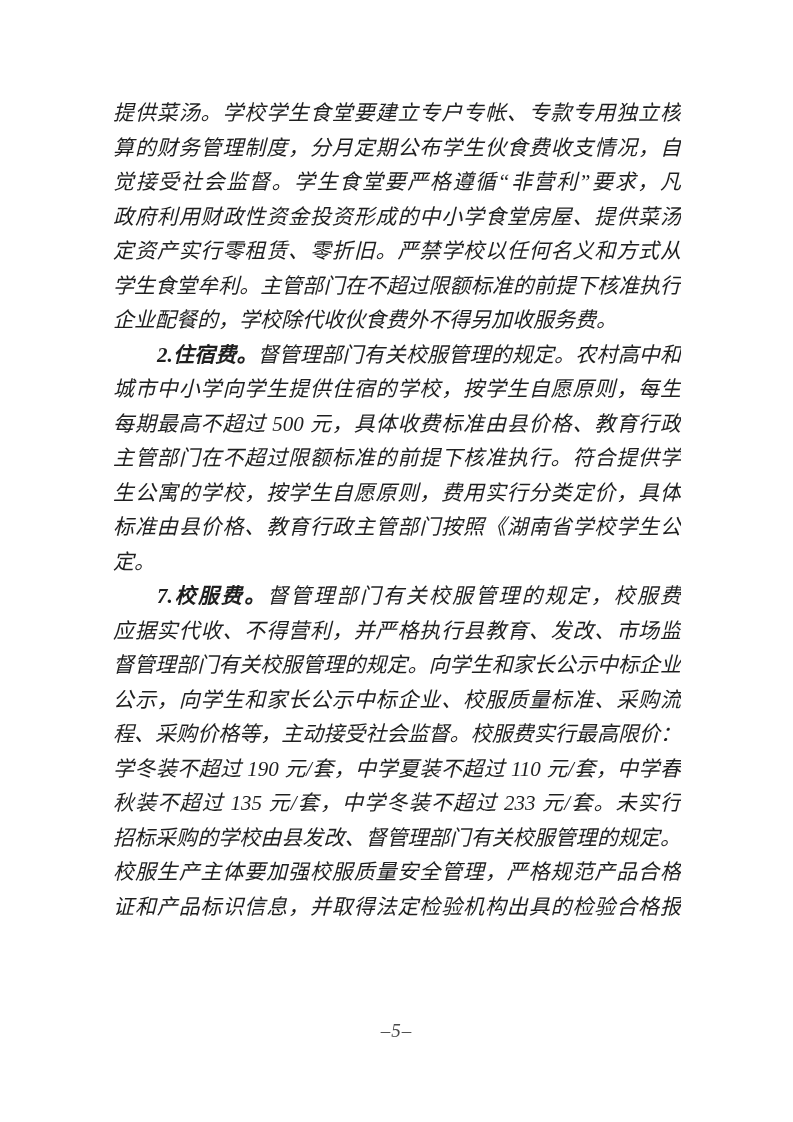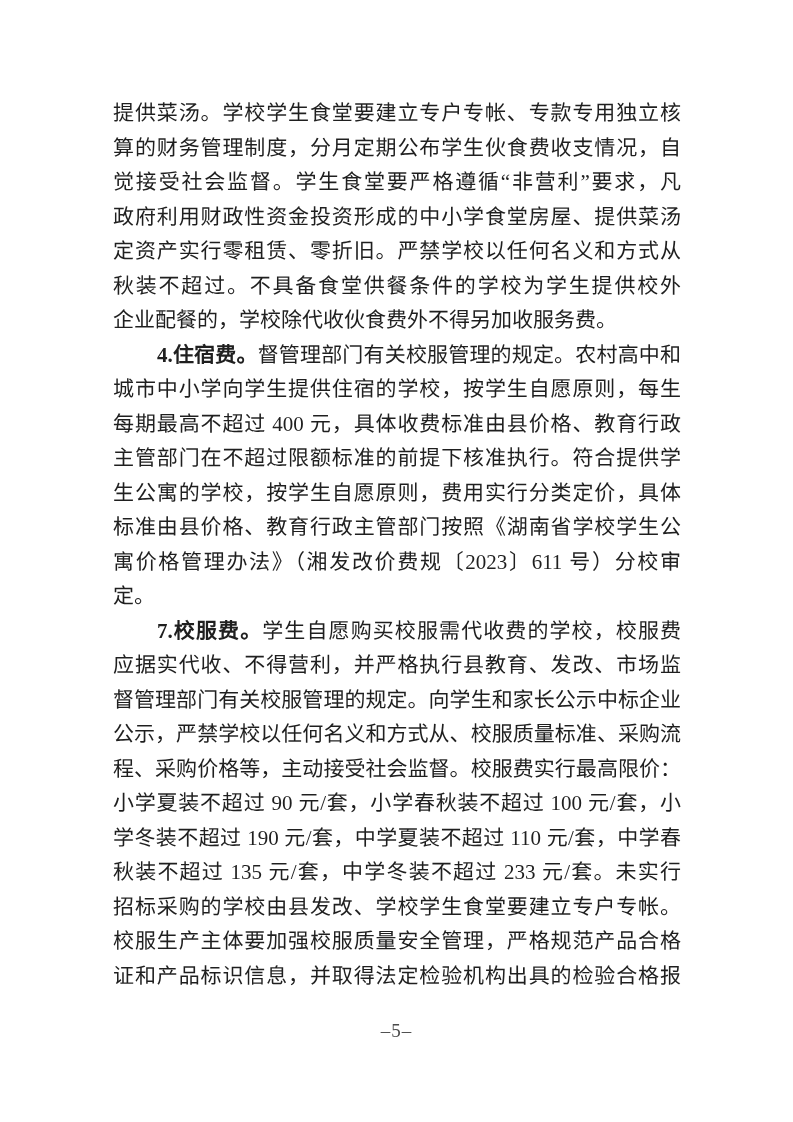--- a/index.html
+++ b/index.html
@@ -11,20 +11,21 @@
     width: 793px;
     height: 1122px;
     position: relative;
     font-family: "Liberation Serif", "DejaVu Serif", serif;
     overflow: hidden;
   }
   .page {
     position: absolute;
     inset: 0;
     background: #ffffff;
+    font-style: italic;
   }
   .text-block {
     position: absolute;
     left: 113px;
     top: 96px;
     width: 568px;
     color: #1f1f1f;
     font-size: 21px;
   }
   .para { margin: 0; padding: 0; }
@@ -61,45 +62,43 @@
 
 <div class="page">
   <div class="text-block">
 
     <div class="para">
       <div class="line fill">提供菜汤。学校学生食堂要建立专户专帐、专款专用独立核</div>
       <div class="line fill">算的财务管理制度，分月定期公布学生伙食费收支情况，自</div>
       <div class="line fill">觉接受社会监督。学生食堂要严格遵循“非营利”要求，凡</div>
       <div class="line fill">政府利用财政性资金投资形成的中小学食堂房屋、提供菜汤</div>
       <div class="line fill">定资产实行零租赁、零折旧。严禁学校以任何名义和方式从</div>
-      <div class="line fill">秋装不超过。不具备食堂供餐条件的学校为学生提供校外</div>
+      <div class="line fill">学生食堂牟利。主管部门在不超过限额标准的前提下核准执行</div>
       <div class="line">企业配餐的，学校除代收伙食费外不得另加收服务费。</div>
     </div>
 
     <div class="para">
-      <div class="line fill indent"><span class="lead">4.住宿费。</span><span>督管理部门有关校服管理的规定。农村高中和</span></div>
+      <div class="line fill indent"><span class="lead">2.住宿费。</span><span>督管理部门有关校服管理的规定。农村高中和</span></div>
       <div class="line fill">城市中小学向学生提供住宿的学校，按学生自愿原则，每生</div>
-      <div class="line fill">每期最高不超过 400 元，具体收费标准由县价格、教育行政</div>
+      <div class="line fill">每期最高不超过 500 元，具体收费标准由县价格、教育行政</div>
       <div class="line fill">主管部门在不超过限额标准的前提下核准执行。符合提供学</div>
       <div class="line fill">生公寓的学校，按学生自愿原则，费用实行分类定价，具体</div>
       <div class="line fill">标准由县价格、教育行政主管部门按照《湖南省学校学生公</div>
-      <div class="line fill">寓价格管理办法》（湘发改价费规〔2023〕611 号）分校审</div>
       <div class="line">定。</div>
     </div>
 
     <div class="para">
-      <div class="line fill indent"><span class="lead">7.校服费。</span><span>学生自愿购买校服需代收费的学校，校服费</span></div>
+      <div class="line fill indent"><span class="lead">7.校服费。</span><span>督管理部门有关校服管理的规定，校服费</span></div>
       <div class="line fill">应据实代收、不得营利，并严格执行县教育、发改、市场监</div>
       <div class="line fill">督管理部门有关校服管理的规定。向学生和家长公示中标企业</div>
-      <div class="line fill">公示，严禁学校以任何名义和方式从、校服质量标准、采购流</div>
+      <div class="line fill">公示，向学生和家长公示中标企业、校服质量标准、采购流</div>
       <div class="line fill">程、采购价格等，主动接受社会监督。校服费实行最高限价：</div>
-      <div class="line fill">小学夏装不超过 90 元/套，小学春秋装不超过 100 元/套，小</div>
       <div class="line fill">学冬装不超过 190 元/套，中学夏装不超过 110 元/套，中学春</div>
       <div class="line fill">秋装不超过 135 元/套，中学冬装不超过 233 元/套。未实行</div>
-      <div class="line fill">招标采购的学校由县发改、学校学生食堂要建立专户专帐。</div>
+      <div class="line fill">招标采购的学校由县发改、督管理部门有关校服管理的规定。</div>
       <div class="line fill">校服生产主体要加强校服质量安全管理，严格规范产品合格</div>
       <div class="line fill">证和产品标识信息，并取得法定检验机构出具的检验合格报</div>
     </div>
 
   </div>
 
   <div class="footer">–5–</div>
 </div>
 
 </body></html>

